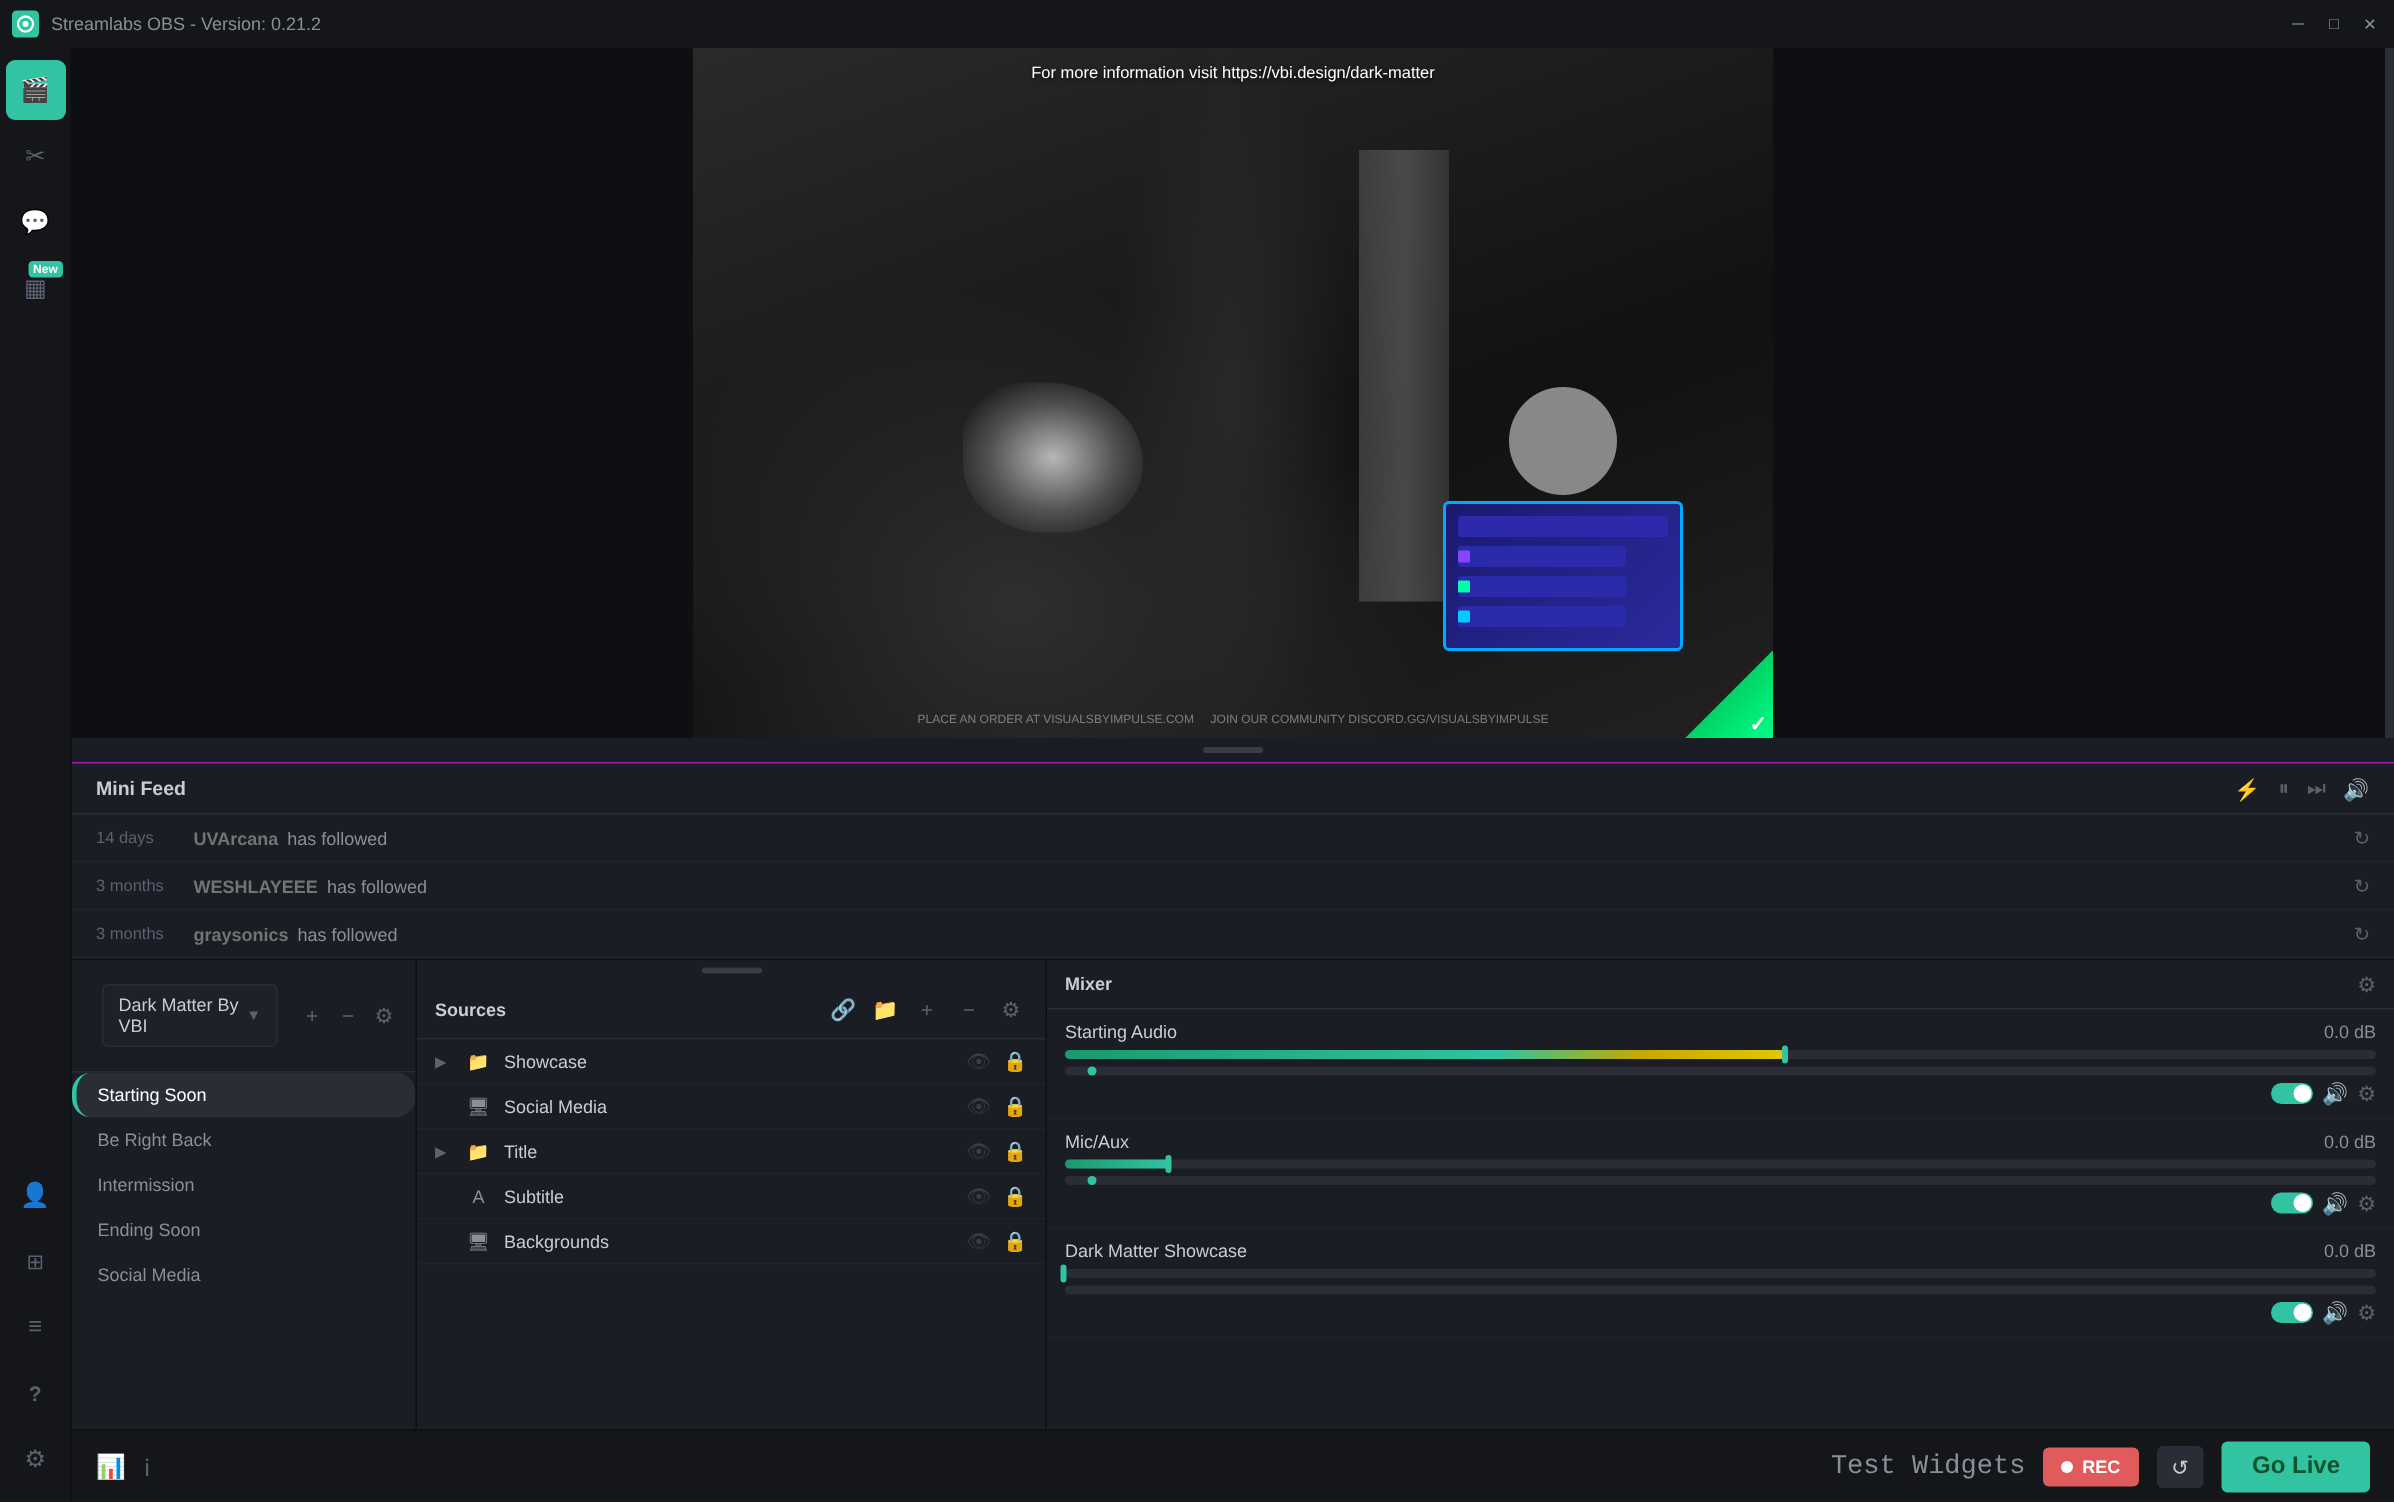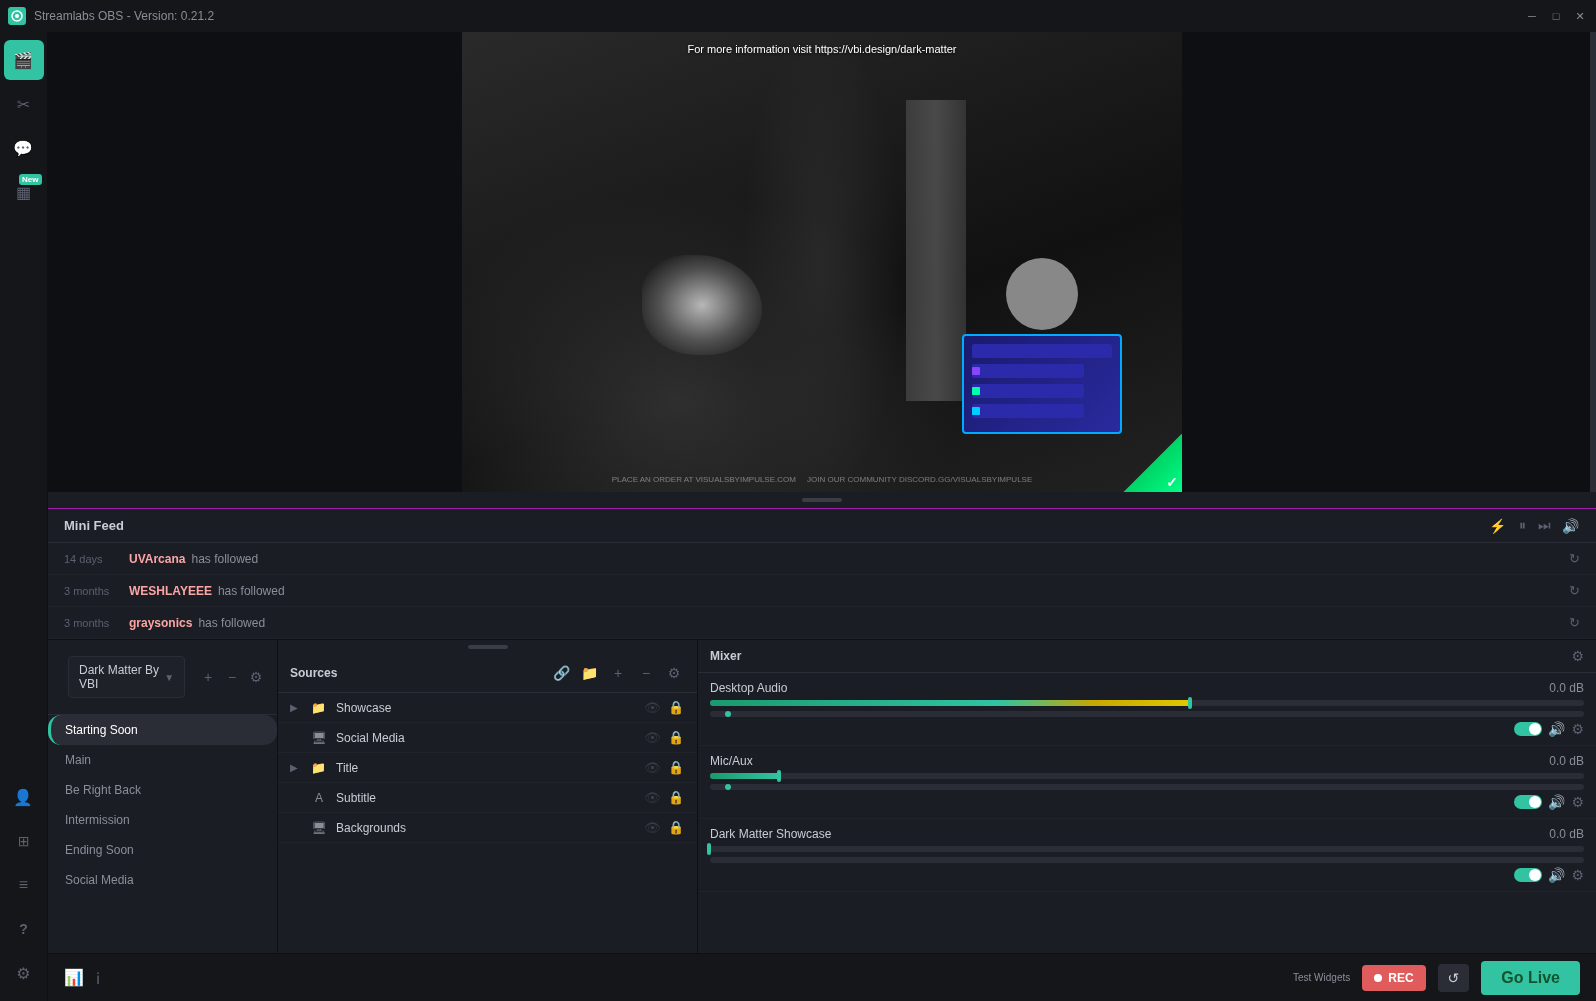--- a/index.html
+++ b/index.html
@@ -267,21 +267,21 @@
       border-bottom: 1px solid #20232a;
       position: relative;
     }
     .feed-time {
       color: #5c6070;
       font-size: 11px;
       margin-right: 10px;
       min-width: 55px;
     }
     .feed-username {
-      color: #fca5a5;
+      color: #737373;
       font-weight: 600;
       font-size: 12px;
       margin-right: 6px;
     }
     .feed-action {
       color: #8a8e99;
       font-size: 12px;
     }
     .feed-refresh {
       margin-left: auto;
@@ -543,22 +543,23 @@
       gap: 12px;
       flex-shrink: 0;
     }
     .statusbar-icon {
       color: #5c6070;
       cursor: pointer;
       font-size: 16px;
     }
     .statusbar-spacer { flex: 1; }
     .test-widgets-label {
-      font-size: 10px;
+      font-size: 18px;
       color: #8a8e99;
+      font-family: Liberation Mono, monospace;
     }
     .btn-rec {
       background: #e05c5c;
       color: #fff;
       border: none;
       border-radius: 4px;
       padding: 6px 12px;
       font-size: 12px;
       font-weight: 600;
       cursor: pointer;
@@ -775,21 +776,20 @@
           <div class="scene-dropdown">
             <span>Dark Matter By VBI</span>
             <span class="arrow">▼</span>
           </div>
           <div class="panel-btn">+</div>
           <div class="panel-btn">−</div>
           <div class="panel-btn">⚙</div>
         </div>
         <div class="scene-list" id="scene-list">
             <div class="scene-item active">Starting Soon</div>
-            <div class="scene-item">Main</div>
             <div class="scene-item">Be Right Back</div>
             <div class="scene-item">Intermission</div>
             <div class="scene-item">Ending Soon</div>
             <div class="scene-item">Social Media</div>
           </div>
       </div>
 
       <div class="sources-panel">
         <div class="drag-handle-sources">
           <div class="drag-handle-pill"></div>
@@ -852,21 +852,21 @@
       </div>
 
       <div class="mixer-panel">
         <div class="mixer-header">
           <span class="mixer-title">Mixer</span>
           <span class="mixer-settings">⚙</span>
         </div>
         <div id="mixer-items">
             <div class="mixer-item">
     <div class="mixer-item-header">
-      <span class="mixer-item-name">Desktop Audio</span>
+      <span class="mixer-item-name">Starting Audio</span>
       <span class="mixer-item-db">0.0 dB</span>
     </div>
     <div class="mixer-slider-track" style="cursor:pointer;">
       <div class="mixer-slider-fill yellow" style="width:55%;">
         <div class="mixer-slider-handle"></div>
       </div>
     </div>
     <div class="mixer-slider-second-track">
       <div class="mixer-slider-dot"></div>
     </div>

